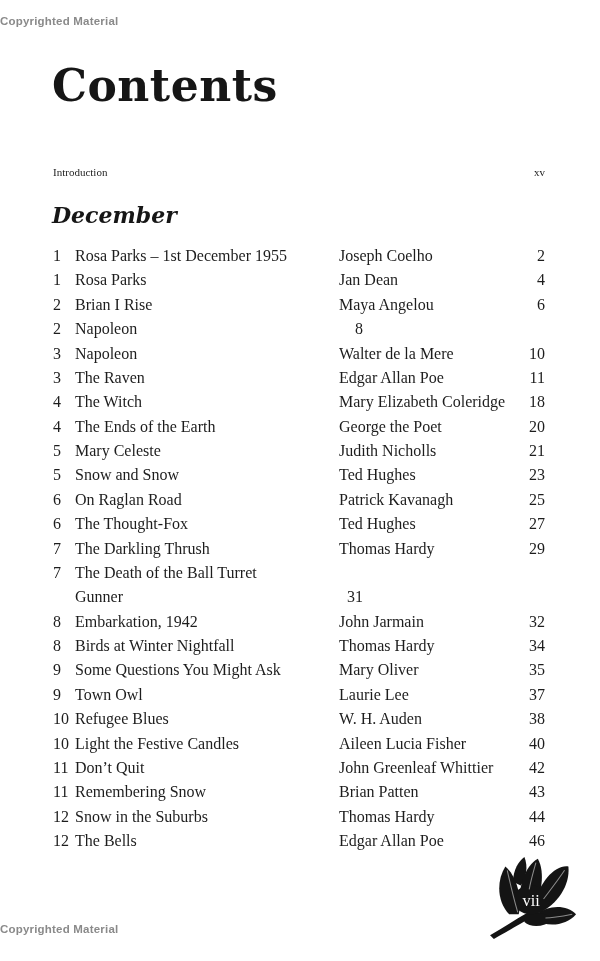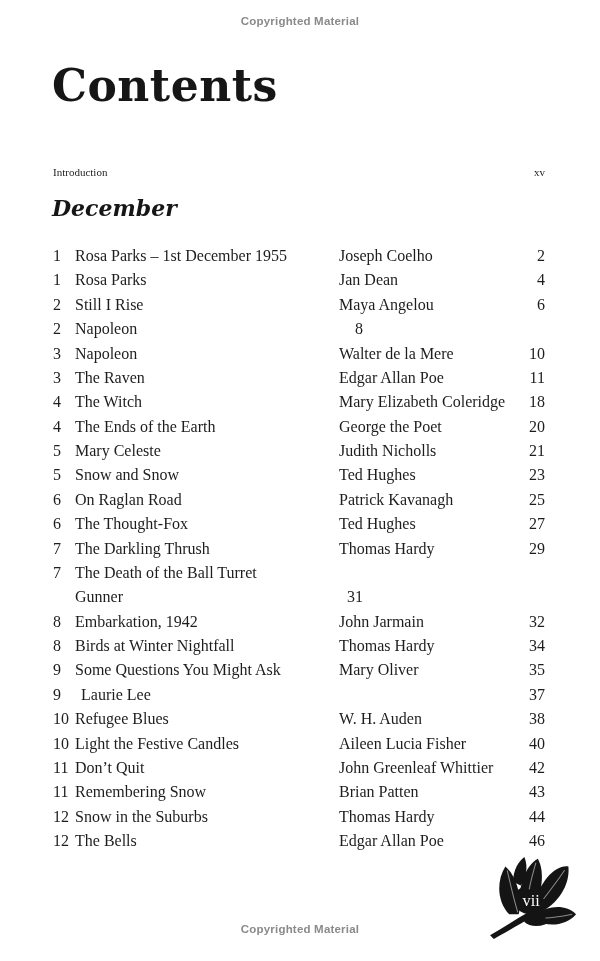--- a/index.html
+++ b/index.html
@@ -7,21 +7,21 @@
   .page {
     position:relative;
     width:600px; height:961px;
     background:#ffffff;
     color:#1d1d1d;
     font-family:"Liberation Serif", serif;
     overflow:hidden;
   }
   .notice {
     position:absolute; left:0; width:600px;
-    text-align:center;
+    text-align:left;
     font-family:"Liberation Sans", sans-serif;
     font-weight:700;
     font-size:11.5px;
     letter-spacing:0.2px;
     color:#8a8a8a;
   }
   .notice-top { top:15px; }
   .notice-bottom { top:923px; }
   .book-title {
     position:absolute; left:52px; top:60px;
@@ -31,21 +31,21 @@
     color:#161616;
   }
   .front-row {
     position:absolute; left:53px; top:166px; width:492px;
     display:flex; align-items:baseline;
     font-size:11px;
   }
   .front-row .label { flex:1; }
   .front-row .pg { width:40px; text-align:right; }
   .section-title {
-    position:absolute; left:52px; top:195px;
+    position:absolute; left:52px; top:202px;
     font-family:"DejaVu Serif", serif;
     font-style:italic;
     font-size:22px;
     color:#161616;
   }
   .toc {
     position:absolute; left:53px; top:247px; width:492px;
   }
   .row {
     display:flex; align-items:baseline;
@@ -87,21 +87,21 @@
       <span class="pg">2</span>
     </div>
       <div class="row">
       <span class="day">1</span>
       <span class="title">Rosa Parks</span>
       <span class="author">Jan Dean</span>
       <span class="pg">4</span>
     </div>
       <div class="row">
       <span class="day">2</span>
-      <span class="title">Still I Rise</span>
+      <span class="title">Brian I Rise</span>
       <span class="author">Maya Angelou</span>
       <span class="pg">6</span>
     </div>
       <div class="row">
       <span class="day">2</span>
       <span class="title">Napoleon</span>
       <span class="pg">8</span>
     </div>
       <div class="row">
       <span class="day">3</span>
@@ -181,20 +181,21 @@
       <span class="pg">34</span>
     </div>
       <div class="row">
       <span class="day">9</span>
       <span class="title">Some Questions You Might Ask</span>
       <span class="author">Mary Oliver</span>
       <span class="pg">35</span>
     </div>
       <div class="row">
       <span class="day">9</span>
+      <span class="title">Town Owl</span>
       <span class="author">Laurie Lee</span>
       <span class="pg">37</span>
     </div>
       <div class="row">
       <span class="day">10</span>
       <span class="title">Refugee Blues</span>
       <span class="author">W. H. Auden</span>
       <span class="pg">38</span>
     </div>
       <div class="row">

